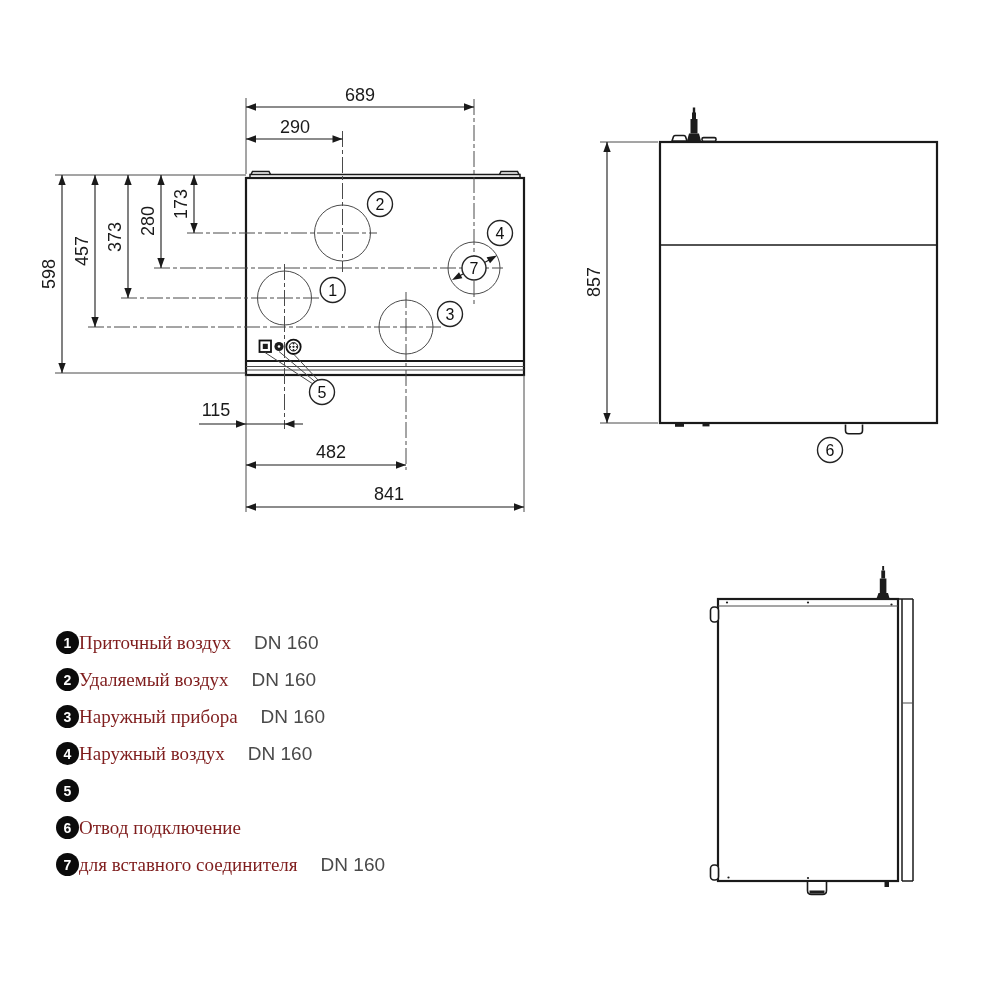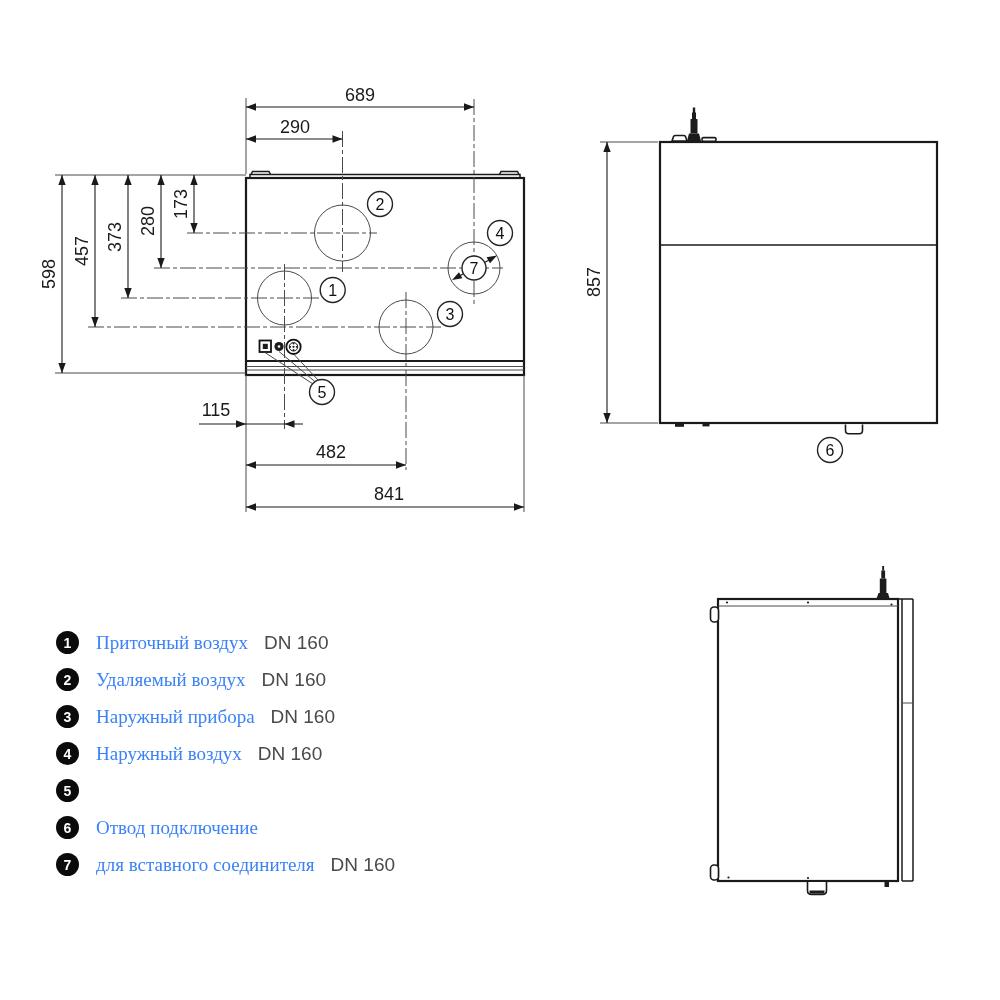--- a/index.html
+++ b/index.html
@@ -20,22 +20,22 @@
   .dimtxt{font:18px "Liberation Sans",sans-serif;fill:#1a1a1a;text-anchor:middle;}
   .callout circle{fill:#fff;stroke:#242424;stroke-width:1.4;}
   .callout text{font:16px "Liberation Sans",sans-serif;fill:#111;text-anchor:middle;}
 
   
   #legend{position:absolute;left:56px;top:624px;}
   .legend-row{display:flex;align-items:center;height:37px;}
   .badge{width:23px;height:23px;border-radius:50%;background:#0b0b0b;color:#fff;
          display:flex;align-items:center;justify-content:center;flex:0 0 23px;
          font:bold 14px "Liberation Sans",sans-serif;}
-  .ru{font:19px "Liberation Serif",serif;color:#3b82f6;margin-left:17px;white-space:nowrap;}
-  .dn{font:19px "Liberation Sans",sans-serif;color:#4a4a4a;margin-left:16px;white-space:nowrap;}
+  .ru{font:19px "Liberation Serif",serif;color:#7f1d1d;white-space:nowrap;}
+  .dn{font:19px "Liberation Sans",sans-serif;color:#4a4a4a;margin-left:23px;white-space:nowrap;}
 </style>
 </head>
 <body>
 
 <div id="page">
 
 <svg width="1000" height="1000" viewBox="0 0 1000 1000">
 
   <g>
 

